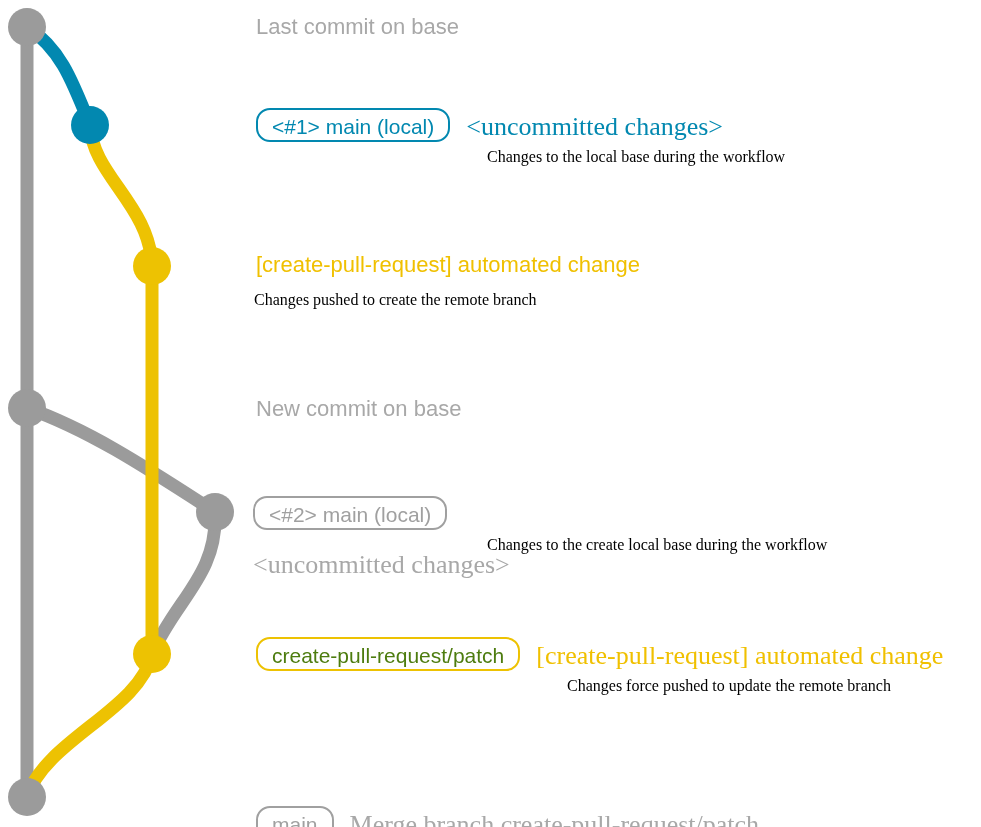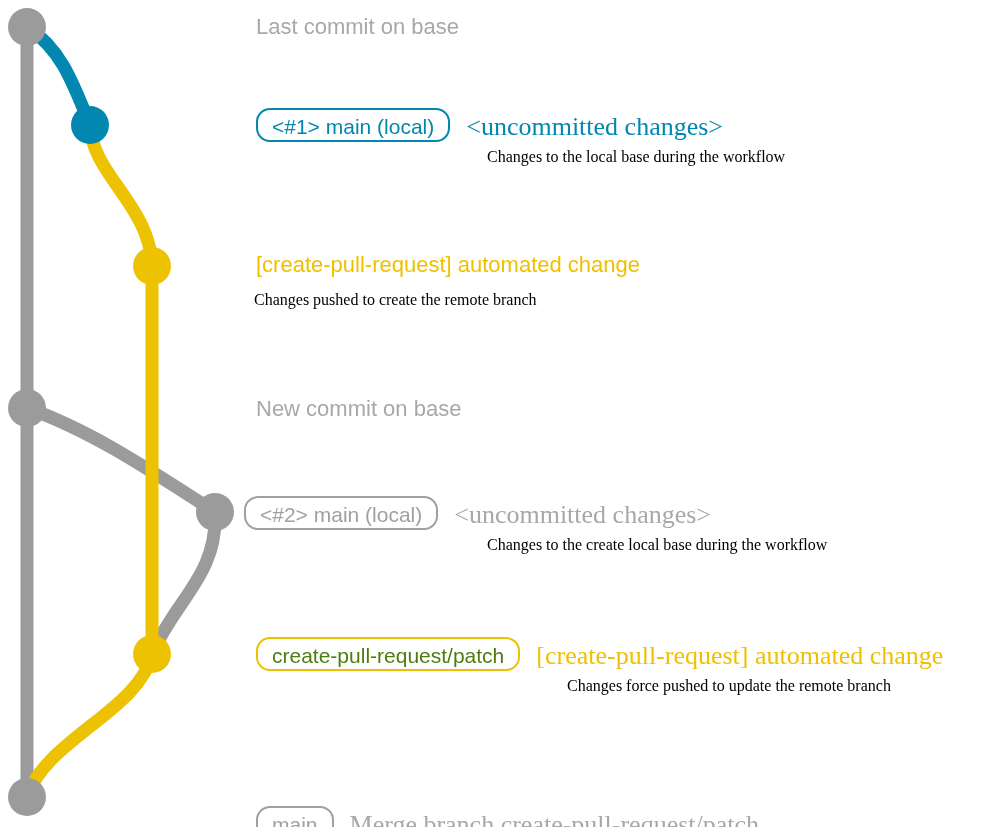--- a/index.html
+++ b/index.html
@@ -121,21 +121,21 @@
 
   <div class="row" style="left:256px; top:252px;">
     <span class="plain-subject yellow">[create-pull-request] automated change</span>
   </div>
   <div class="body-line" style="left:254px; top:289px;">Changes pushed to create the remote branch</div>
 
   <div class="row" style="left:256px; top:396px;">
     <span class="plain-subject gray">New commit on base</span>
   </div>
 
-  <div class="row" style="left:244px; top:496px;">
+  <div class="row" style="left:253px; top:496px;flex-direction:column;">
     <span class="badge gray">&lt;#2&gt; main (local)</span>
     <span class="badge-gap"></span>
     <span class="subject gray">&lt;uncommitted changes&gt;</span>
   </div>
   <div class="body-line" style="left:487px; top:534px;">Changes to the create local base during the workflow</div>
 
   <div class="row" style="left:256px; top:637px;">
     <span class="badge yellow">create-pull-request/patch</span>
     <span class="badge-gap"></span>
     <span class="subject yellow">[create-pull-request] automated change</span>

